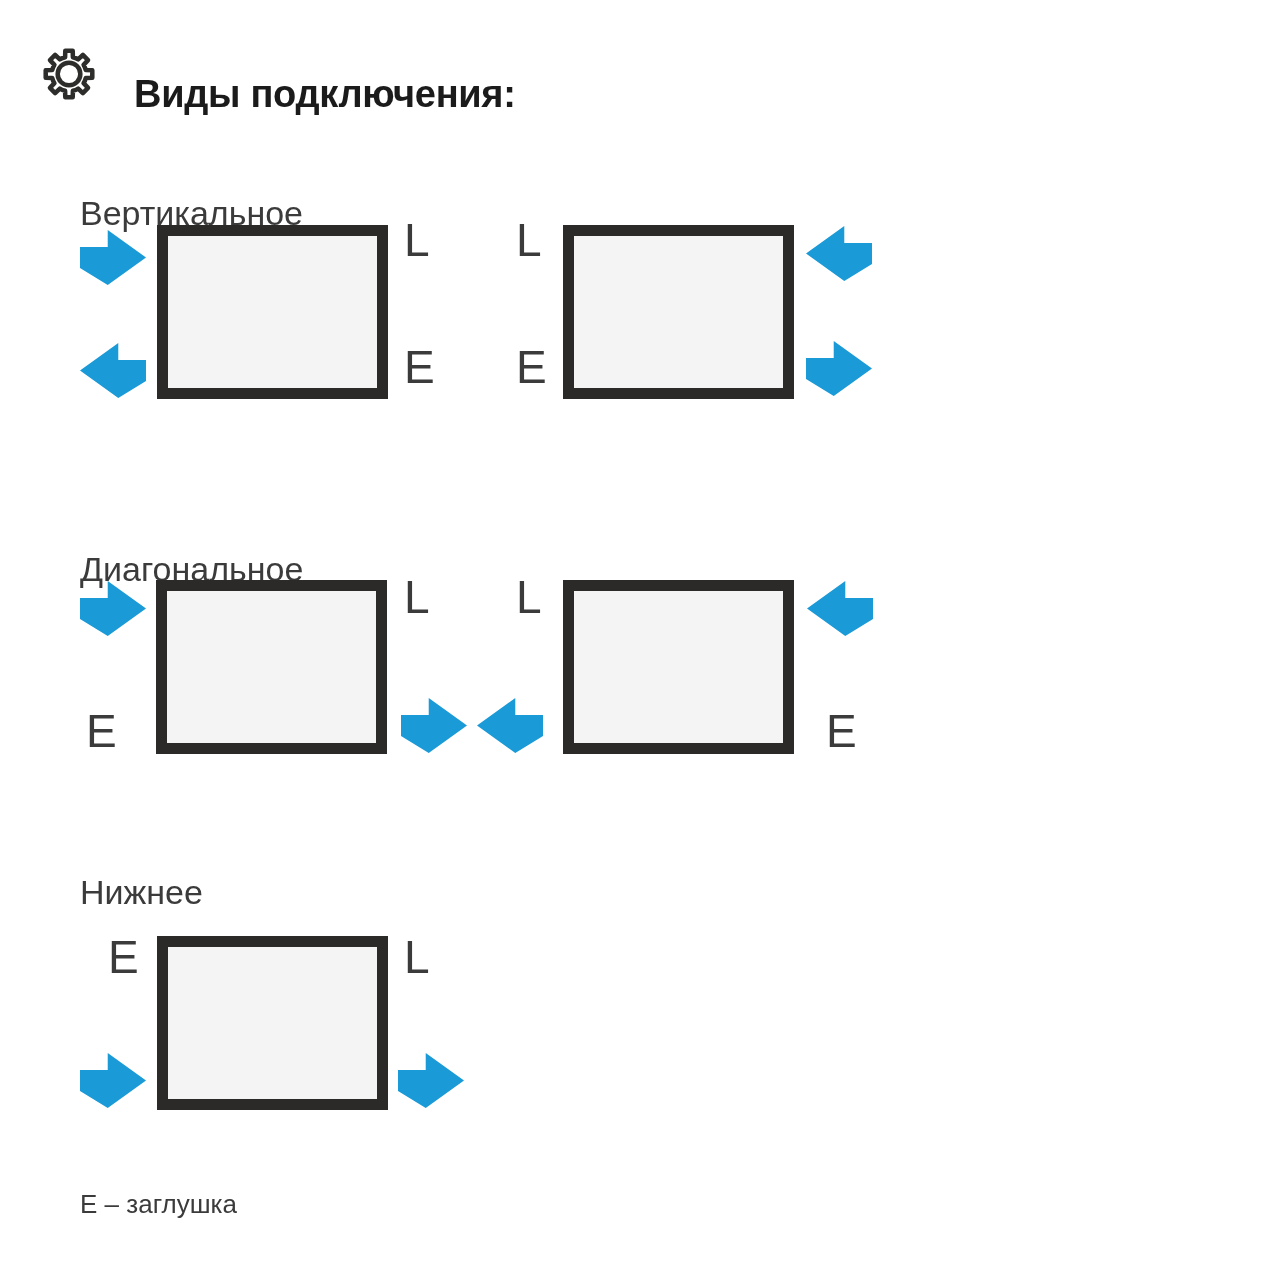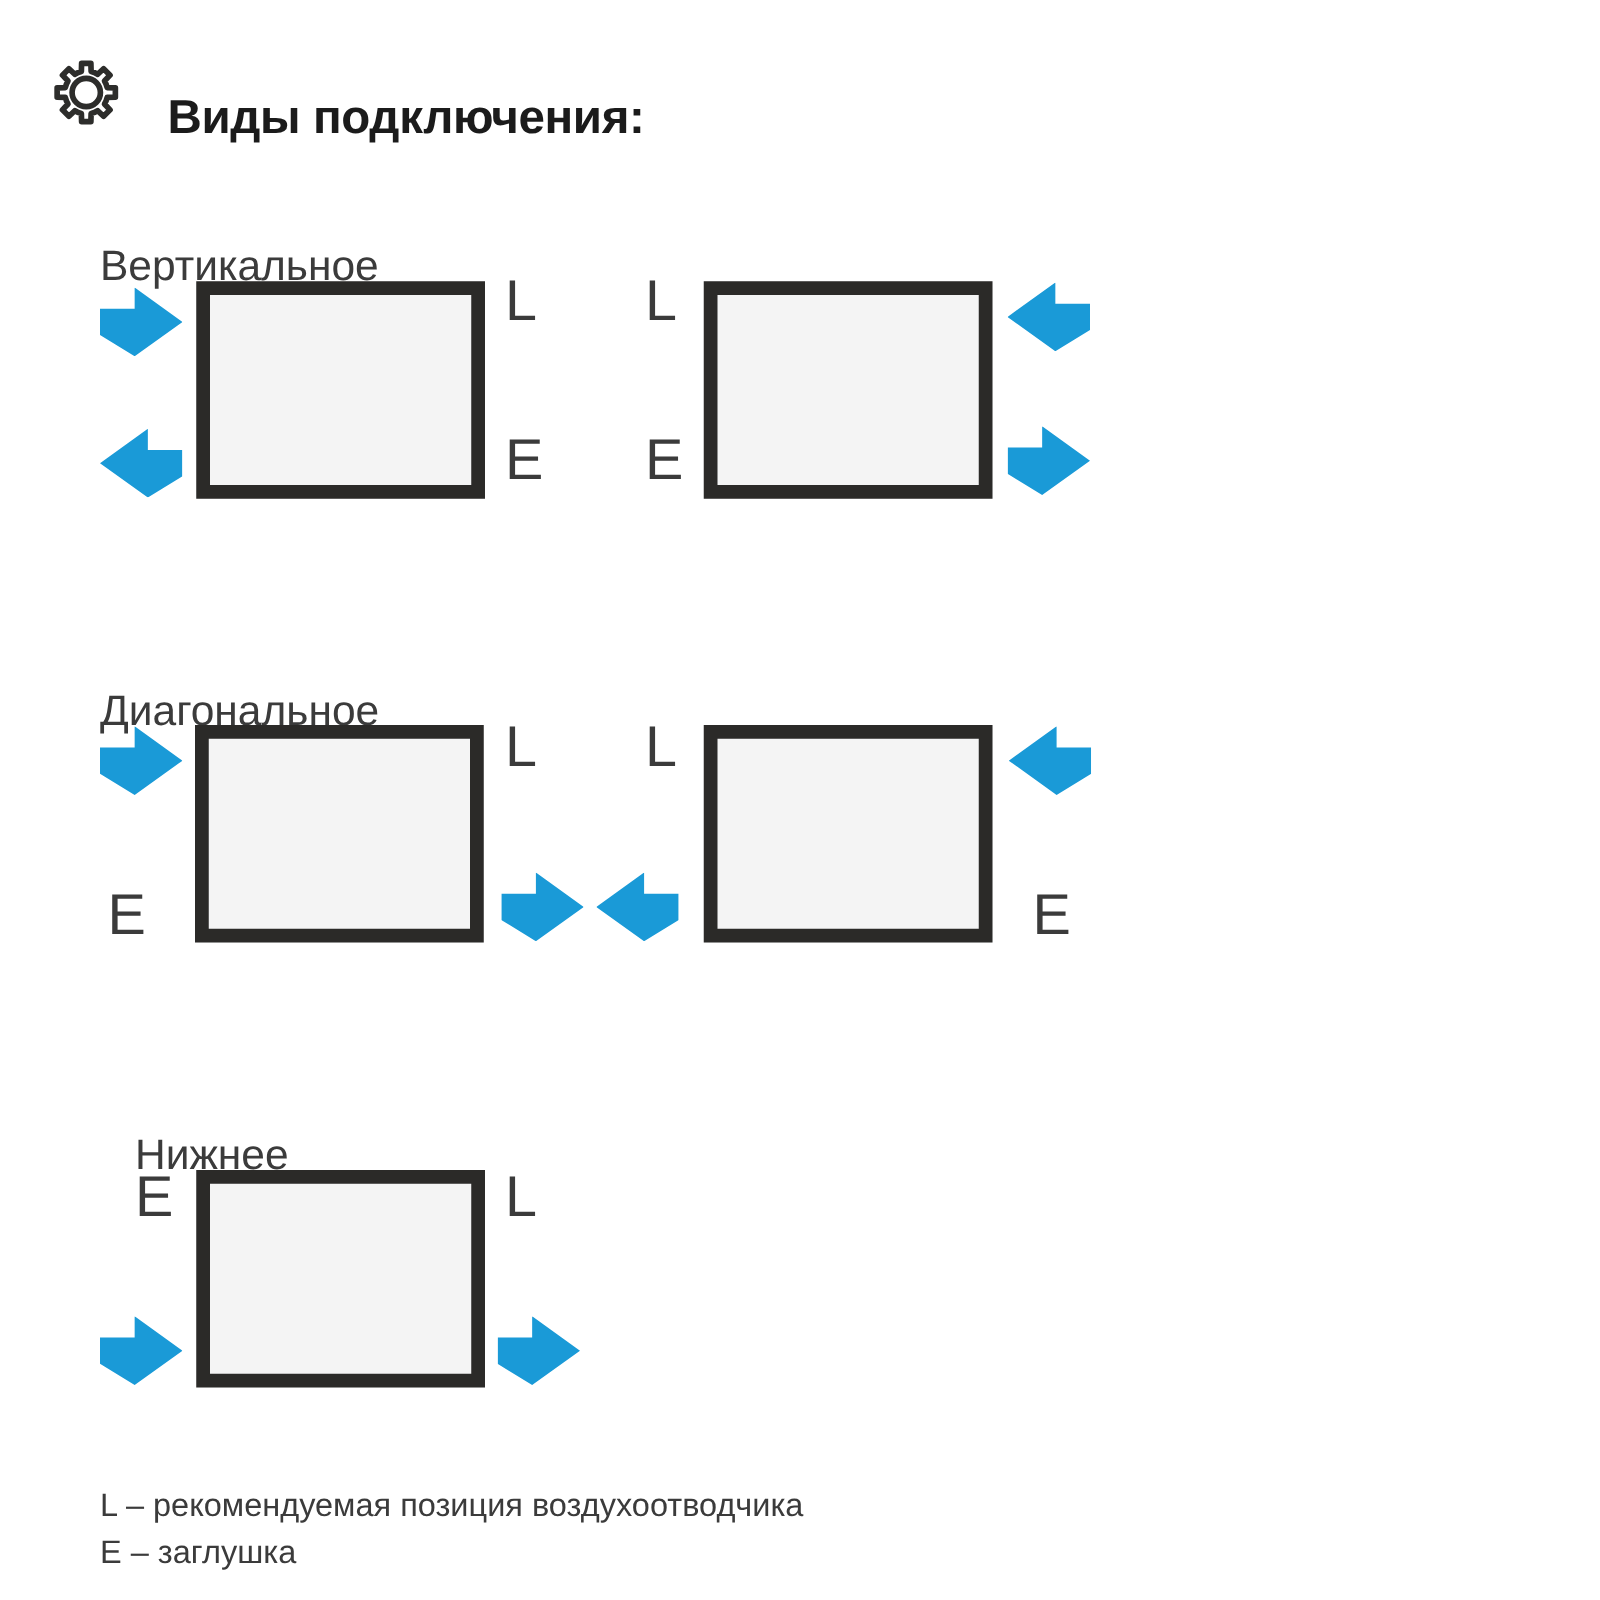--- a/index.html
+++ b/index.html
@@ -71,28 +71,27 @@
   </div>
 
   <div>
     <span class="lbl" style="left:516px;top:574px;">L</span>
     <div class="box" style="left:563px;top:580px;"></div>
     <span class="arr l" style="left:807px;top:581px;"></span>
     <span class="arr l" style="left:477px;top:698px;"></span>
     <span class="lbl" style="left:826px;top:708px;">E</span>
   </div>
 
-  <h2 class="sec-title" style="top:879px;margin-left:28px;">Нижнее</h2>
+  <h2 class="sec-title" style="top:847px;">Нижнее</h2>
 
   <div>
     <span class="lbl" style="left:108px;top:934px;">E</span>
     <div class="box" style="left:157px;top:936px;"></div>
     <span class="lbl" style="left:404px;top:934px;">L</span>
     <span class="arr r" style="left:80px;top:1053px;"></span>
     <span class="arr r" style="left:398px;top:1053px;"></span>
   </div>
 
   <div class="legend">
-    <div>L – рекомендуемая позиция воздухоотводчика</div>
     <div>E – заглушка</div>
   </div>
 
 </div>
 
 </body></html>

